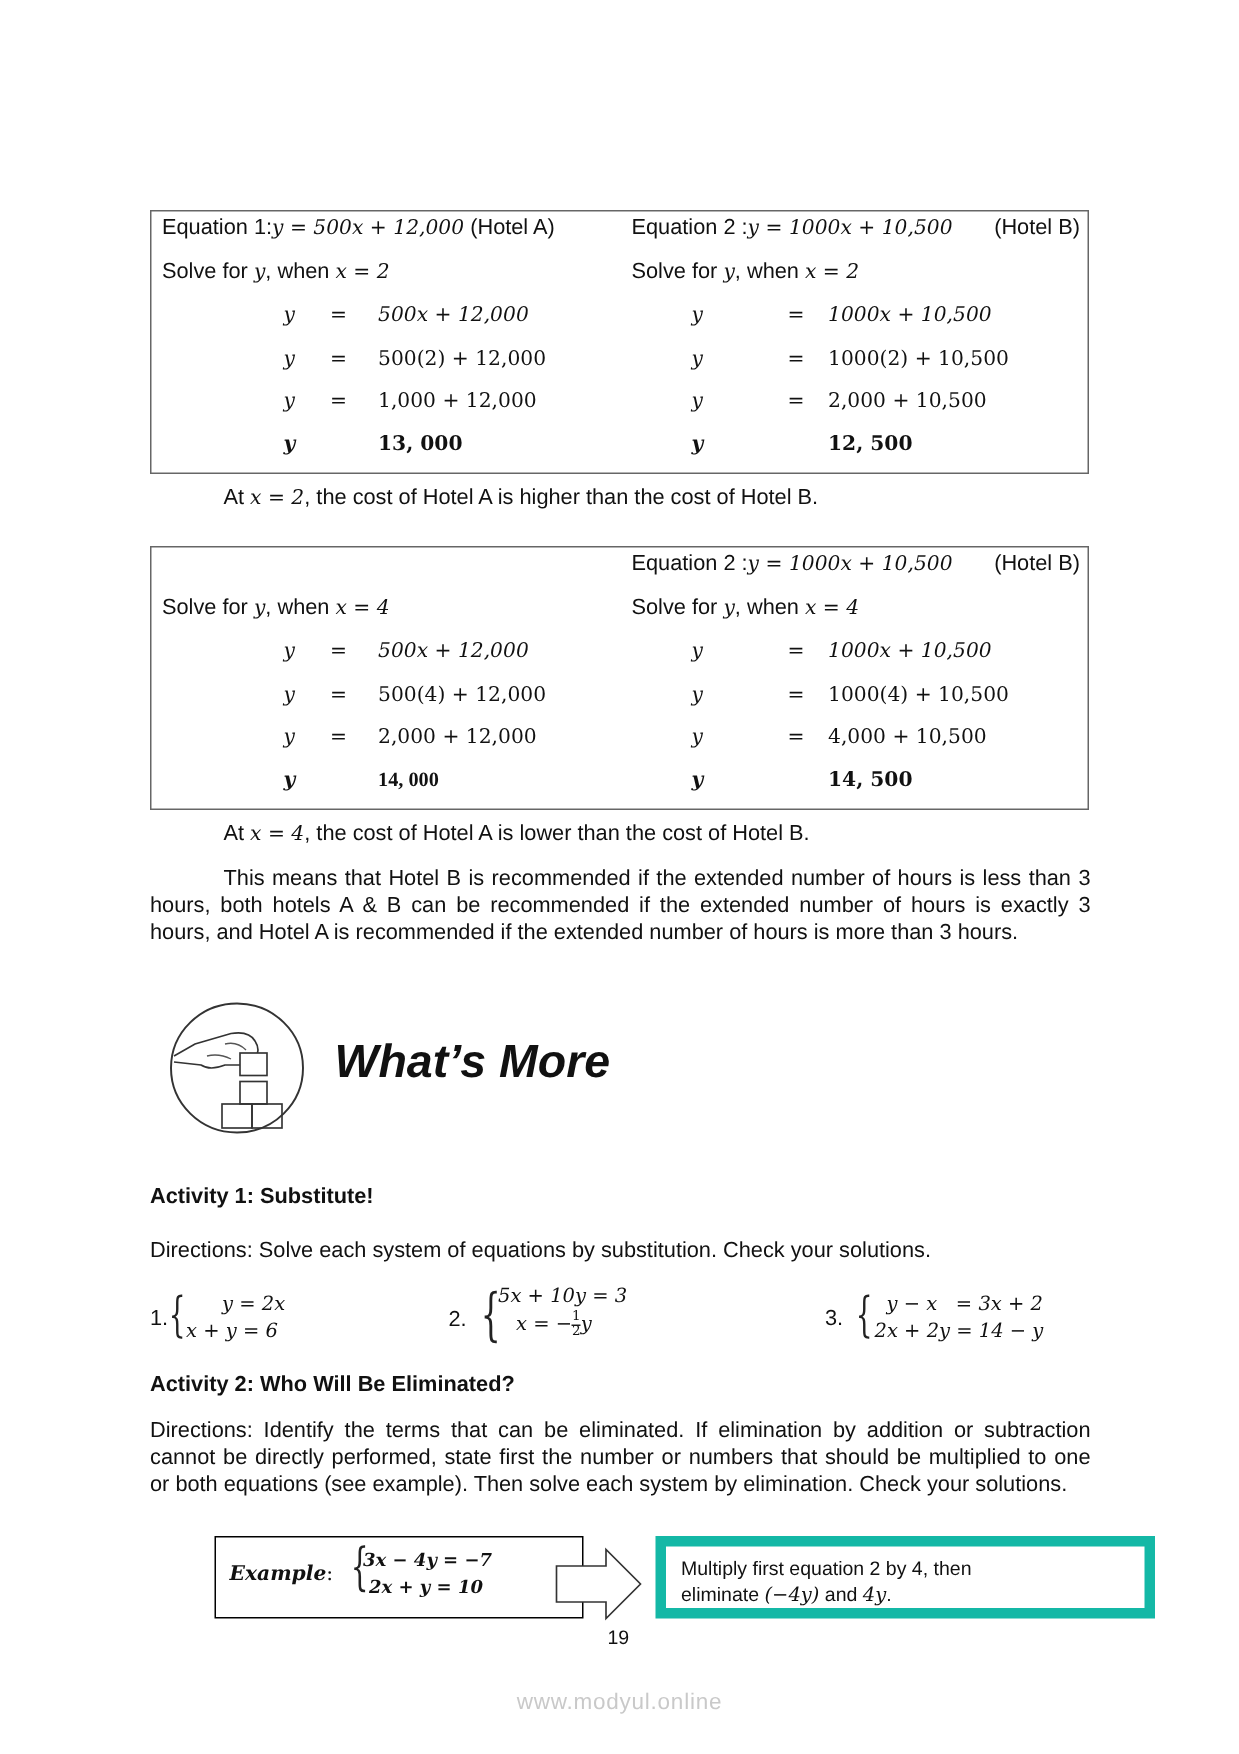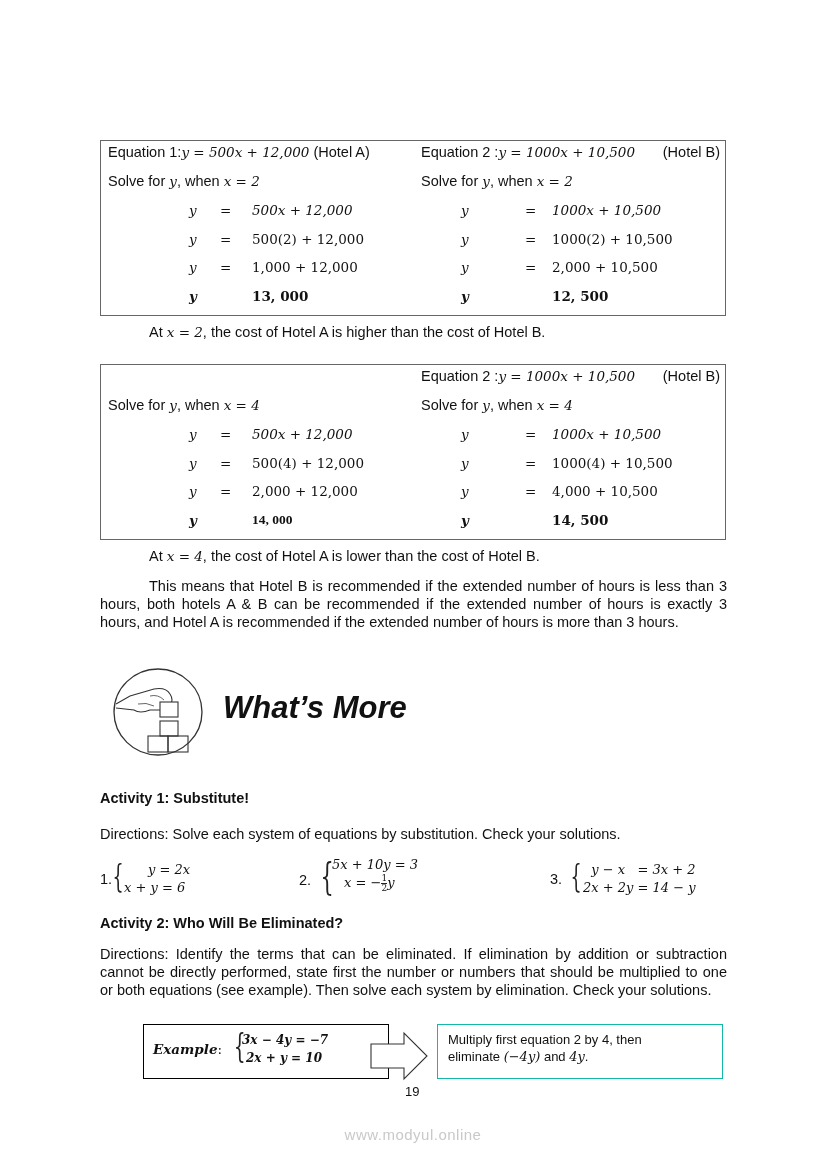--- a/index.html
+++ b/index.html
@@ -22,21 +22,21 @@
   .whats-more { position: absolute; left: 223px; top: 690px; font-size: 31px; font-weight: bold; font-style: italic; }
 
   .brace { font-family: "DejaVu Serif", serif; font-size: 32px; line-height: 32px; font-weight: 200; transform: scaleX(0.55); display: inline-block; color: #222; }
   .sys { position: absolute; }
   .sys .num { position: absolute; font-size: 14.5px; }
   .sys .eqs { position: absolute; font-family: "DejaVu Serif", serif; font-size: 13px; line-height: 18px; white-space: nowrap; }
   .frac { display: inline-block; vertical-align: middle; text-align: center; font-size: 9px; line-height: 9px; }
   .frac span { display: block; }
 
   .example-box { position: absolute; left: 143px; top: 1024px; width: 246px; height: 55px; border: 1px solid #000; box-sizing: border-box; padding-left: 20px; }
-  .note-box { position: absolute; left: 437px; top: 1024px; width: 286px; height: 55px; border: 1px solid #14b8a6; box-sizing: border-box; }
+  .note-box { position: absolute; left: 437px; top: 1024px; width: 333px; height: 55px; border: 7px solid #14b8a6; box-sizing: border-box; }
   .page-num { position: absolute; left: 405px; top: 1084px; font-size: 13px; }
   .footer-url { position: absolute; left: 0; width: 826px; top: 1126px; text-align: center; font-size: 15px; color: #c9c9c9; letter-spacing: 0.5px; }
 </style>
 </head>
 <body>
 
 <div class="eqbox" style="top:128px; height:176px;">
   <div class="col" style="left:0; width:313px; height:176px;">
     <div class="line sans" style="left:7px; top:3px;">
       <span>Equation 1:</span><span class="mi" style="font-size:13.5px;">y  =  500x + 12,000</span><span> (Hotel A)</span>
@@ -164,21 +164,21 @@
   <div class="eqs" style="left:33px; top:0px;">
     <div class="mi">5x + 10y = 3</div>
     <div class="mi" style="padding-left:12px;"><span>x =  −</span><span class="frac" style="font-style:normal;"><span>1</span><span style="border-top:1px solid #222;">2</span></span><span>y</span></div>
   </div>
 </div>
 
 <div class="sys" style="left:550px; top:858px;">
   <span class="num" style="left:0; top:13px;">3.</span>
   <span class="brace abs" style="left:16px; top:2px;">{</span>
   <div class="eqs" style="left:33px; top:3px;">
-    <div class="mi" style="padding-left:8px; white-space:pre;text-align:right;">y − x   = 3x + 2</div>
+    <div class="mi" style="padding-left:8px; white-space:pre;">y − x   = 3x + 2</div>
     <div class="mi">2x + 2y =  14 − y</div>
   </div>
 </div>
 
 <div class="abs heading-bold" style="left:100px; top:915px;">Activity 2: Who Will Be Eliminated?</div>
 <div class="para" style="left:100px; top:945px; width:627px;">Directions: Identify the terms that can be eliminated. If elimination by addition or subtraction cannot be directly performed, state first the number or numbers that should be multiplied to one or both equations (see example). Then solve each system by elimination. Check your solutions.</div>
 
 <div class="example-box">
   <span class="abs mbi" style="left:9px; top:16px; font-size:13.5px;"><span>Example</span><span style="font-style:normal; font-weight:normal;">:</span></span>
   <span class="brace abs" style="left:85px; top:4px; font-size:34px;">{</span>

